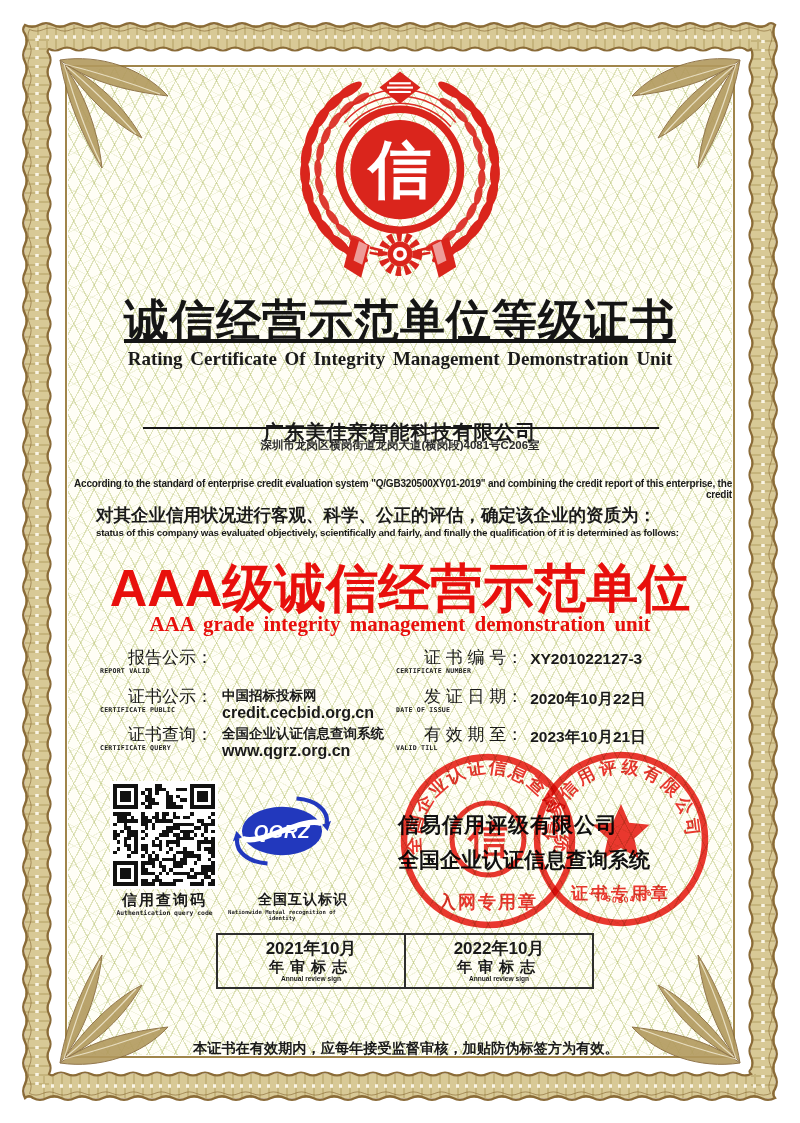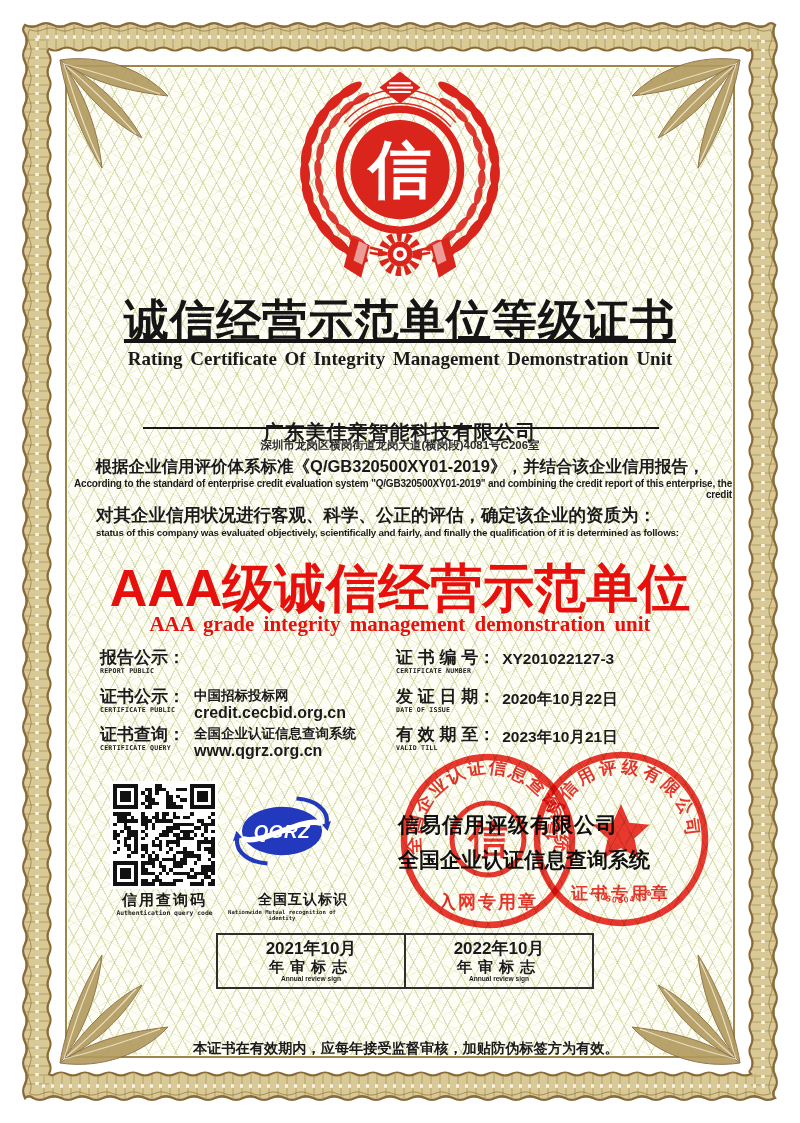--- a/index.html
+++ b/index.html
@@ -42,21 +42,21 @@
   .p1cn{top:456px;font-size:16.5px;font-weight:700;}
   .p1en{top:478px;font-size:10px;font-weight:700;letter-spacing:-.2px;text-align:right;}
   .p2cn{top:503px;left:96px;width:610px;text-align:left;font-size:17.5px;font-weight:700;}
   .p2en{top:527px;left:96px;width:620px;text-align:left;font-size:9.8px;font-weight:700;letter-spacing:-.2px;}
 
   .grade-cn{top:554px;font-size:52px;font-weight:900;color:var(--grade-red);}
   .grade-en{top:612px;font-family:"Liberation Serif","DejaVu Serif",serif;font-size:21px;font-weight:700;color:var(--grade-red);word-spacing:4px;}
 
   
   .info-row{position:absolute;z-index:5;}
-  .lbl-cn{font-size:17px;font-weight:700;line-height:18px;}
+  .lbl-cn{font-size:17px;font-weight:400;line-height:18px;padding-left:28px;}
   .lbl-en{font-family:"DejaVu Sans Mono","Liberation Mono",monospace;font-size:6.6px;font-weight:700;letter-spacing:.2px;line-height:8px;}
   .val{font-weight:700;}
   .ileft{left:100px;width:290px;display:flex;gap:9px;}
   .ileft .val-l1{font-size:13.5px;line-height:15px;}
   .ileft .val-l2{font-size:16px;line-height:19px;}
   .iright{left:396px;width:310px;display:flex;gap:7px;}
   .iright .val{font-size:15.5px;padding-top:1px;}
   .r1{top:649px;} .r2{top:688px;} .r3{top:726px;}
 
   
@@ -213,32 +213,31 @@
         </g>
     </g>
   </svg>
 
   <div class="abs ctr title-cn">诚信经营示范单位等级证书</div>
   <div class="abs ctr title-en">Rating Certificate Of Integrity Management Demonstration Unit</div>
   <div class="abs ctr company">广东美佳亲智能科技有限公司</div>
   <div class="abs company-underline"></div>
   <div class="abs ctr address">深圳市龙岗区横岗街道龙岗大道(横岗段)4081号C206室</div>
 
-  <div class="abs ctr p1cn">根据企业信用评价体系标准《Q/GB320500XY01-2019》，并结合该企业信用报告，</div>
   <div class="abs ctr p1en">According to the standard of enterprise credit evaluation system "Q/GB320500XY01-2019" and combining the credit report of this enterprise, the credit</div>
   <div class="abs p2cn">对其企业信用状况进行客观、科学、公正的评估，确定该企业的资质为：</div>
   <div class="abs p2en">status of this company was evaluated objectively, scientifically and fairly, and finally the qualification of it is determined as follows:</div>
 
   <div class="abs ctr grade-cn">AAA级诚信经营示范单位</div>
   <div class="abs ctr grade-en">AAA grade integrity management demonstration unit</div>
 
   <div class="info-row ileft r1">
     <div>
         <div class="lbl-cn">报告公示：</div>
-         <div class="lbl-en">REPORT PUBLIC</div>
+         <div class="lbl-en">REPORT VALID</div>
       </div>
   </div>
   <div class="info-row ileft r2">
     <div>
         <div class="lbl-cn">证书公示：</div>
          <div class="lbl-en">CERTIFICATE PUBLIC</div>
       </div>
     <div class="val">
         <div class="val-l1">中国招标投标网</div>
          <div class="val-l2">credit.cecbid.org.cn</div>

